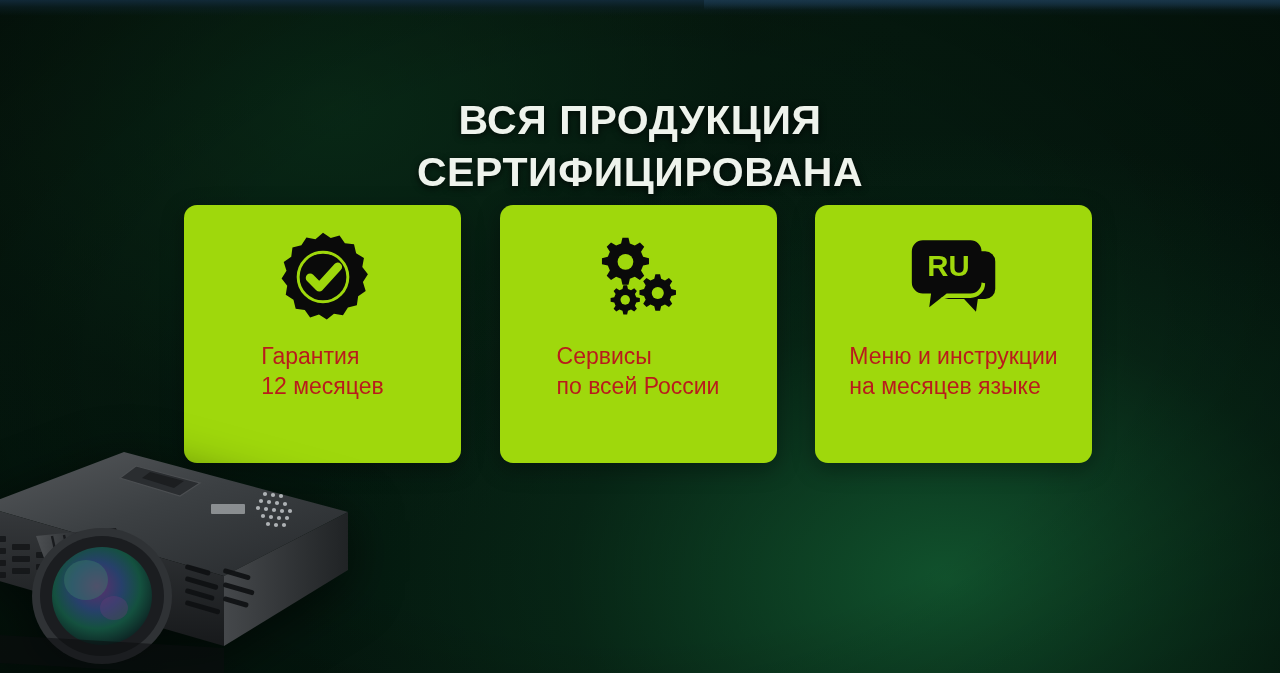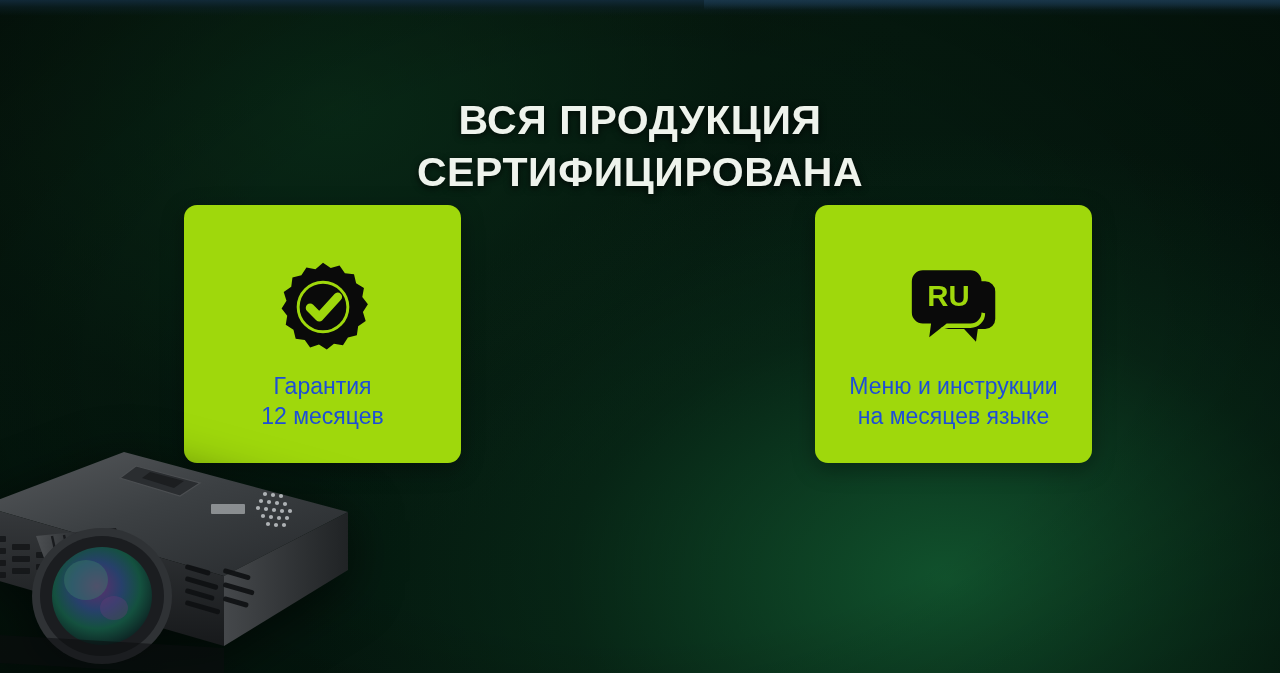--- a/index.html
+++ b/index.html
@@ -78,27 +78,25 @@
     align-items:center;
     box-shadow:0 6px 22px rgba(0,0,0,0.35);
   }
   .card-icon {
     height:130px;
     width:100%;
     display:flex;
     align-items:center;
     justify-content:center;
     padding-top:14px;
-    margin-top:30px;
   }
   .card-label {
-    color:#1d4ed8;
+    color:#b91c1c;
     font-size:23px;
     line-height:1.32;
-    text-align:center;
     white-space:pre-line;
     padding:0 10px;
     margin-top:6px;
   }
 
   
   .projector {
     position:absolute;
     left:-26px;
     top:436px;
@@ -134,20 +132,39 @@
 
           <circle cx="50" cy="50" r="27" fill="none" stroke="#9fd80c" stroke-width="3.2"></circle>
 
           <path fill="none" stroke="#9fd80c" stroke-width="9.5" stroke-linecap="round" stroke-linejoin="round" d="M36 51 L46 61 L66 39"></path>
         </svg>
       </div>
       <div class="card-label">Гарантия
 12 месяцев</div>
     </div>
 
+    <div class="card">
+      <div class="card-icon">
+        <svg width="92" height="86" viewBox="0 0 100 94" aria-hidden="true">
+          <g fill="#0a0a0a">
+
+            <path d="M33 4 l6.6 0 1.5 6.4 5.4 2.3 5.6-3.5 4.7 4.7-3.5 5.6 2.3 5.4 6.4 1.5 0 6.6 -6.4 1.5 -2.3 5.4 3.5 5.6 -4.7 4.7 -5.6-3.5 -5.4 2.3 -1.5 6.4 -6.6 0 -1.5-6.4 -5.4-2.3 -5.6 3.5 -4.7-4.7 3.5-5.6 -2.3-5.4 -6.4-1.5 0-6.6 6.4-1.5 2.3-5.4 -3.5-5.6 4.7-4.7 5.6 3.5 5.4-2.3z"></path>
+            <circle cx="36.3" cy="30.4" r="8.6" fill="#9fd80c"></circle>
+
+            <path d="M69 44 l5.1 0 1.2 5 4.2 1.8 4.3-2.7 3.6 3.6 -2.7 4.3 1.8 4.2 5 1.2 0 5.1 -5 1.2 -1.8 4.2 2.7 4.3 -3.6 3.6 -4.3-2.7 -4.2 1.8 -1.2 5 -5.1 0 -1.2-5 -4.2-1.8 -4.3 2.7 -3.6-3.6 2.7-4.3 -1.8-4.2 -5-1.2 0-5.1 5-1.2 1.8-4.2 -2.7-4.3 3.6-3.6 4.3 2.7 4.2-1.8z"></path>
+            <circle cx="71.6" cy="64.5" r="6.6" fill="#9fd80c"></circle>
+
+            <path d="M34 56 l4.1 0 0.95 4.0 3.35 1.45 3.45-2.15 2.9 2.9 -2.15 3.45 1.45 3.35 4.0 0.95 0 4.1 -4.0 0.95 -1.45 3.35 2.15 3.45 -2.9 2.9 -3.45-2.15 -3.35 1.45 -0.95 4.0 -4.1 0 -0.95-4.0 -3.35-1.45 -3.45 2.15 -2.9-2.9 2.15-3.45 -1.45-3.35 -4.0-0.95 0-4.1 4.0-0.95 1.45-3.35 -2.15-3.45 2.9-2.9 3.45 2.15 3.35-1.45z"></path>
+            <circle cx="36.05" cy="72" r="5.2" fill="#9fd80c"></circle>
+          </g>
+        </svg>
+      </div>
+      <div class="card-label">Сервисы
+по всей России</div>
+    </div>
 
     <div class="card">
       <div class="card-icon">
         <svg width="92" height="88" viewBox="0 0 100 96" aria-hidden="true">
 
           <path fill="#0a0a0a" d="M44 20 h40 a11 11 0 0 1 11 11 v30 a11 11 0 0 1 -11 11 h-8 l-2 14 -13 -14 h-17 a11 11 0 0 1 -11 -11 v-30 a11 11 0 0 1 11 -11 z"></path>
 
           <path fill="#0a0a0a" d="M16 8 h52 a12 12 0 0 1 12 12 v34 a12 12 0 0 1 -12 12 h-26 l-19 15 2 -15 h-9 a12 12 0 0 1 -12 -12 v-34 a12 12 0 0 1 12 -12 z"></path>
 
           <path fill="#9fd80c" d="M80 54 a12 12 0 0 1 -12 12 h-26 l-6 4.8 h32 a16 16 0 0 0 16 -16 z"></path>

